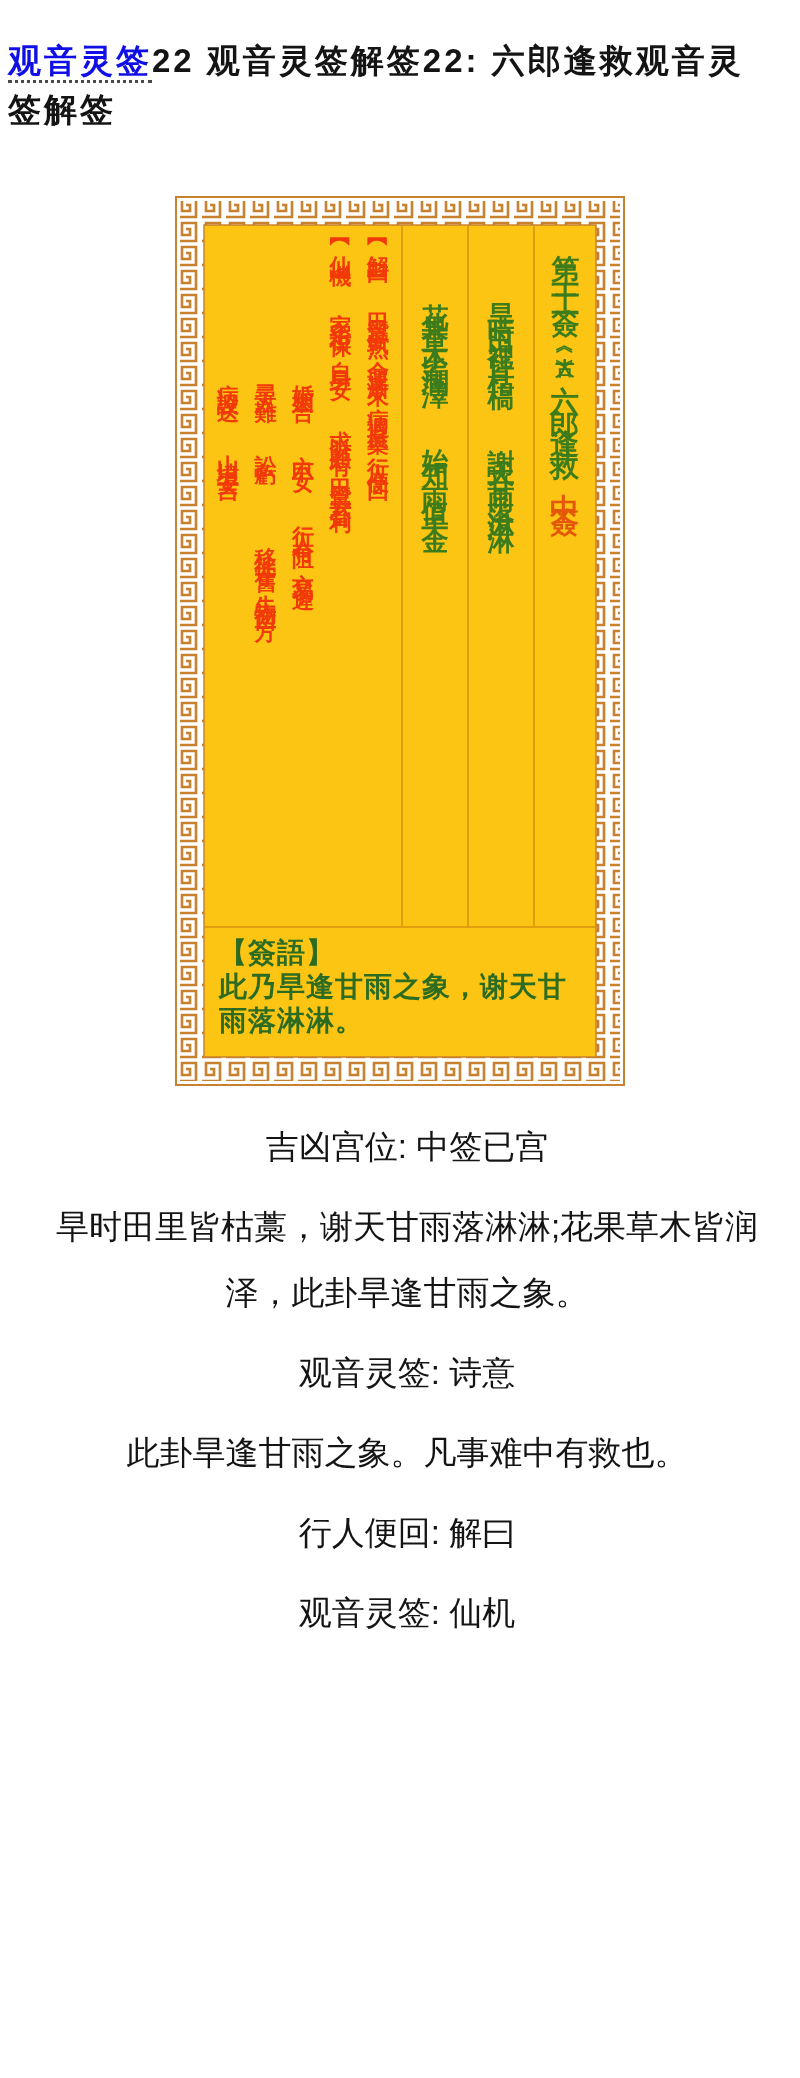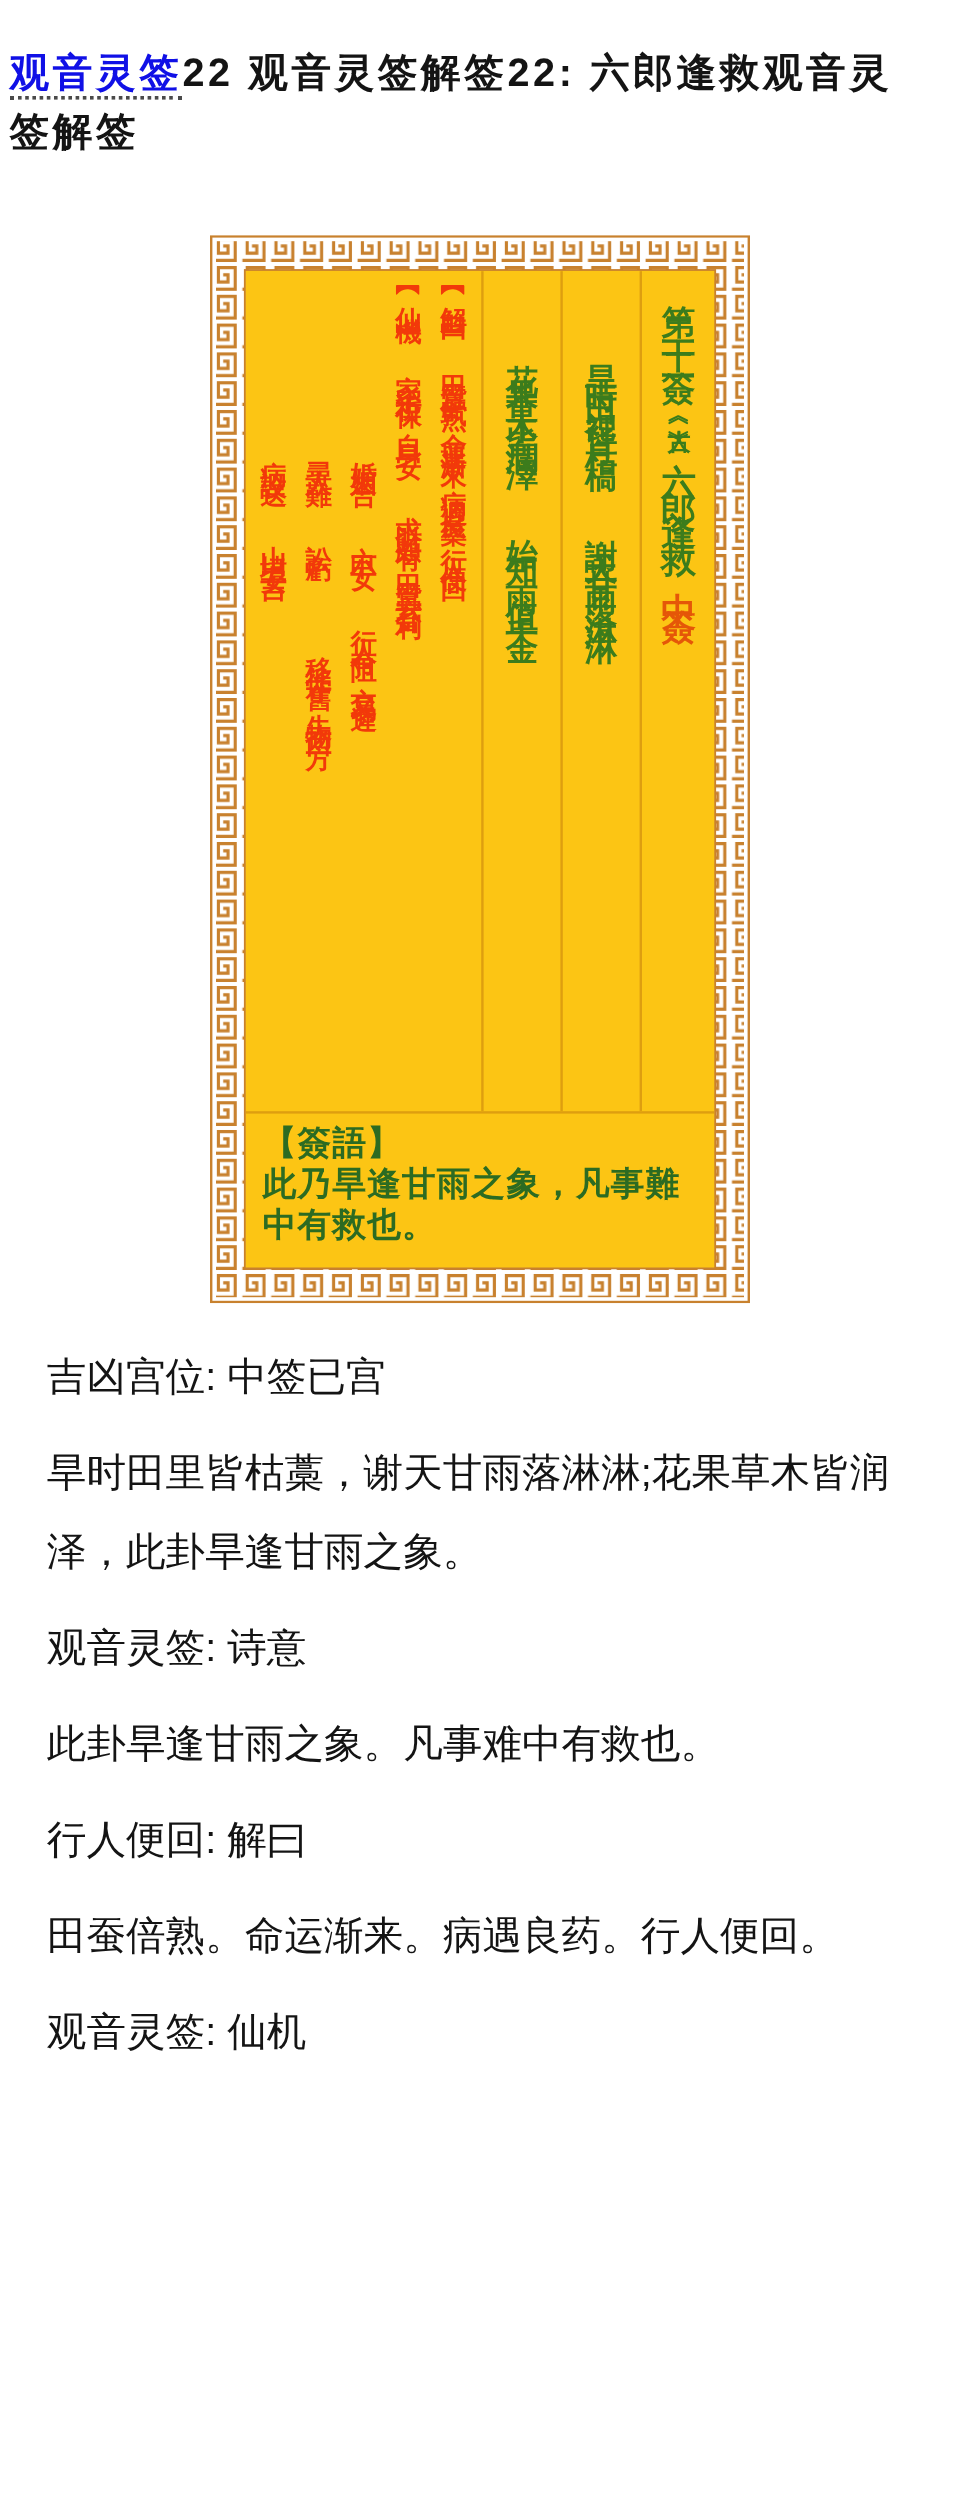--- a/index.html
+++ b/index.html
@@ -64,21 +64,21 @@
   .gC{margin-inline-end:76px;}
   
   .card-footer{
     height:140px; box-sizing:border-box;
     border-top:2px solid #de9e10;
     padding:8px 12px 0 14px;
     color:#2c6b22; font-size:28px; line-height:34px;
     letter-spacing:1px; font-weight:700;
   }
   
-  .article{margin:28px 25px 0 39px;}
+  .article{margin:28px 25px 0 39px;text-align:center;}
   .article p{
     font-size:33px; line-height:66px; margin:14px 0;
     font-weight:400; color:#141414;
   }
 </style>
 </head>
 <body>
 
 <h1 class="page-title"><a>观音灵签</a><span>22 观音灵签解签22: 六郎逢救观音灵签解签</span></h1>
 
@@ -146,26 +146,25 @@
           <div class="vtext">
             <span class="gB">病設送</span><span>山墳安吉</span>
           </div>
         </div>
 
       </div>
     </div>
 
     <div class="card-footer">
       <div>【簽語】</div>
-      <div>此乃旱逢甘雨之象，凡事難中有救也。</div>
+      <div>此乃旱逢甘雨之象，谢天甘雨落淋淋。</div>
     </div>
   </div>
 </div>
 
 <div class="article">
   <p>吉凶宫位: 中签已宫</p>
   <p>旱时田里皆枯藁，谢天甘雨落淋淋;花果草木皆润泽，此卦旱逢甘雨之象。</p>
   <p>观音灵签: 诗意</p>
   <p>此卦旱逢甘雨之象。凡事难中有救也。</p>
   <p>行人便回: 解曰</p>
-  <p>田蚕倍熟。命运渐来。病遇良药。行人便回。</p>
   <p>观音灵签: 仙机</p>
 </div>
 
 </body></html>

